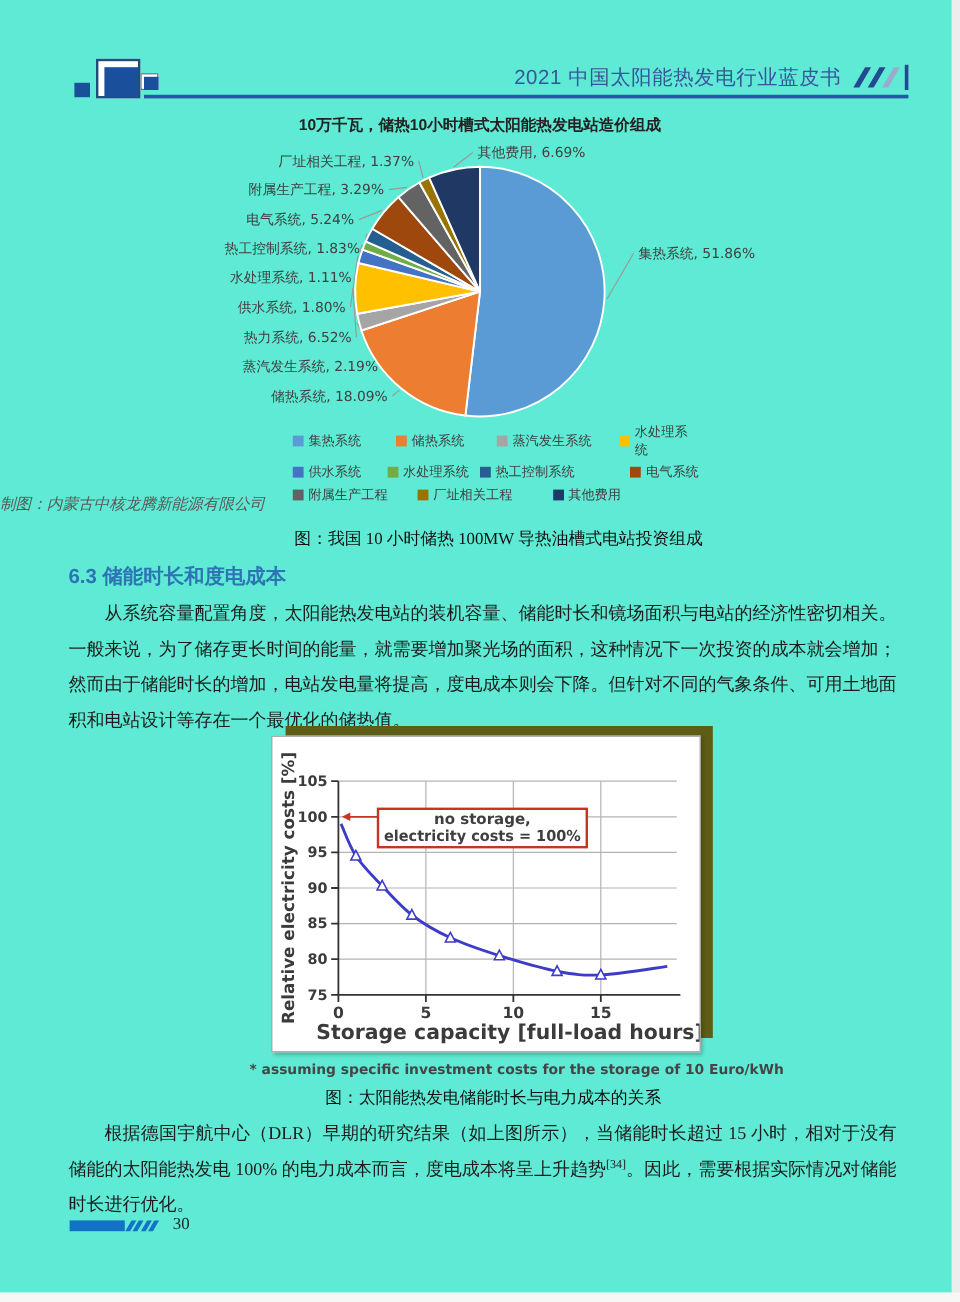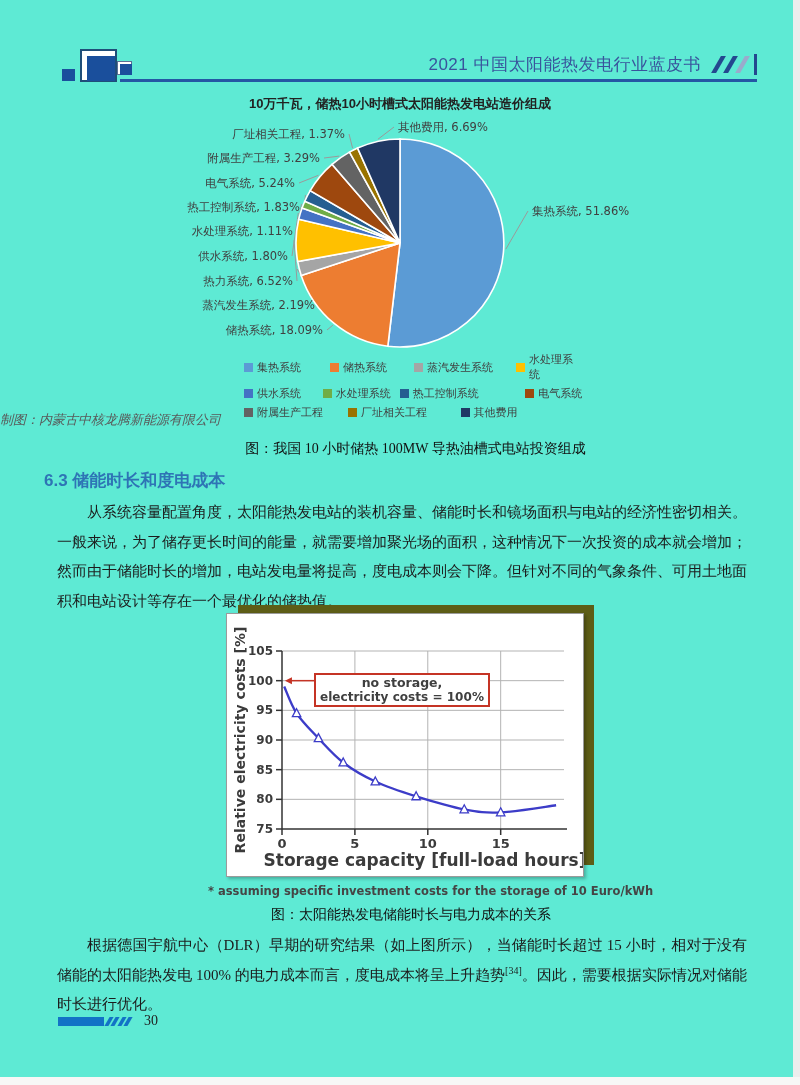--- a/index.html
+++ b/index.html
@@ -33,21 +33,21 @@
           font-family:"DejaVu Sans","Liberation Sans",sans-serif;font-size:11px;color:#404040;}
   .legend-row{display:flex;margin-bottom:4px;align-items:center;}
   .legend-item{display:flex;align-items:center;gap:4px;}
   .legend-swatch{width:9px;height:9px;display:inline-block;flex:none;}
   .credit{position:absolute;top:411px;left:0;width:760px;text-align:left;
           font-family:"Liberation Sans","DejaVu Sans",sans-serif;font-size:13px;color:#595959;font-style:italic;}
   .caption1{position:absolute;top:440px;left:0;width:745px;text-align:center;font-size:14px;color:#111;margin-left:43px;}
   .caption2{position:absolute;top:906px;left:0;width:790px;text-align:center;font-size:14px;color:#111;padding-left:16px;}
 
   
-  .sec-heading{position:absolute;top:469px;left:44px;
+  .sec-heading{position:absolute;top:469px;left:57px;
                font-family:"Liberation Sans","DejaVu Sans",sans-serif;font-weight:bold;font-size:17px;color:#2E74B5;}
   .para{position:absolute;left:57px;width:690px;font-size:15px;line-height:29.5px;text-align:justify;text-indent:2em;color:#1c1c1c;}
   .para1{top:498px;}
   .para2{top:931px;}
   .para sup{font-size:10px;line-height:0;}
 
   
   .fig2{position:absolute;left:226px;top:603px;width:372px;height:280px;}
   .fig2-frame{position:absolute;left:12px;top:2px;width:356px;height:260px;background:#5d5d16;}
   .fig2-panel{position:absolute;left:0px;top:10px;width:356px;height:262px;background:#fff;

